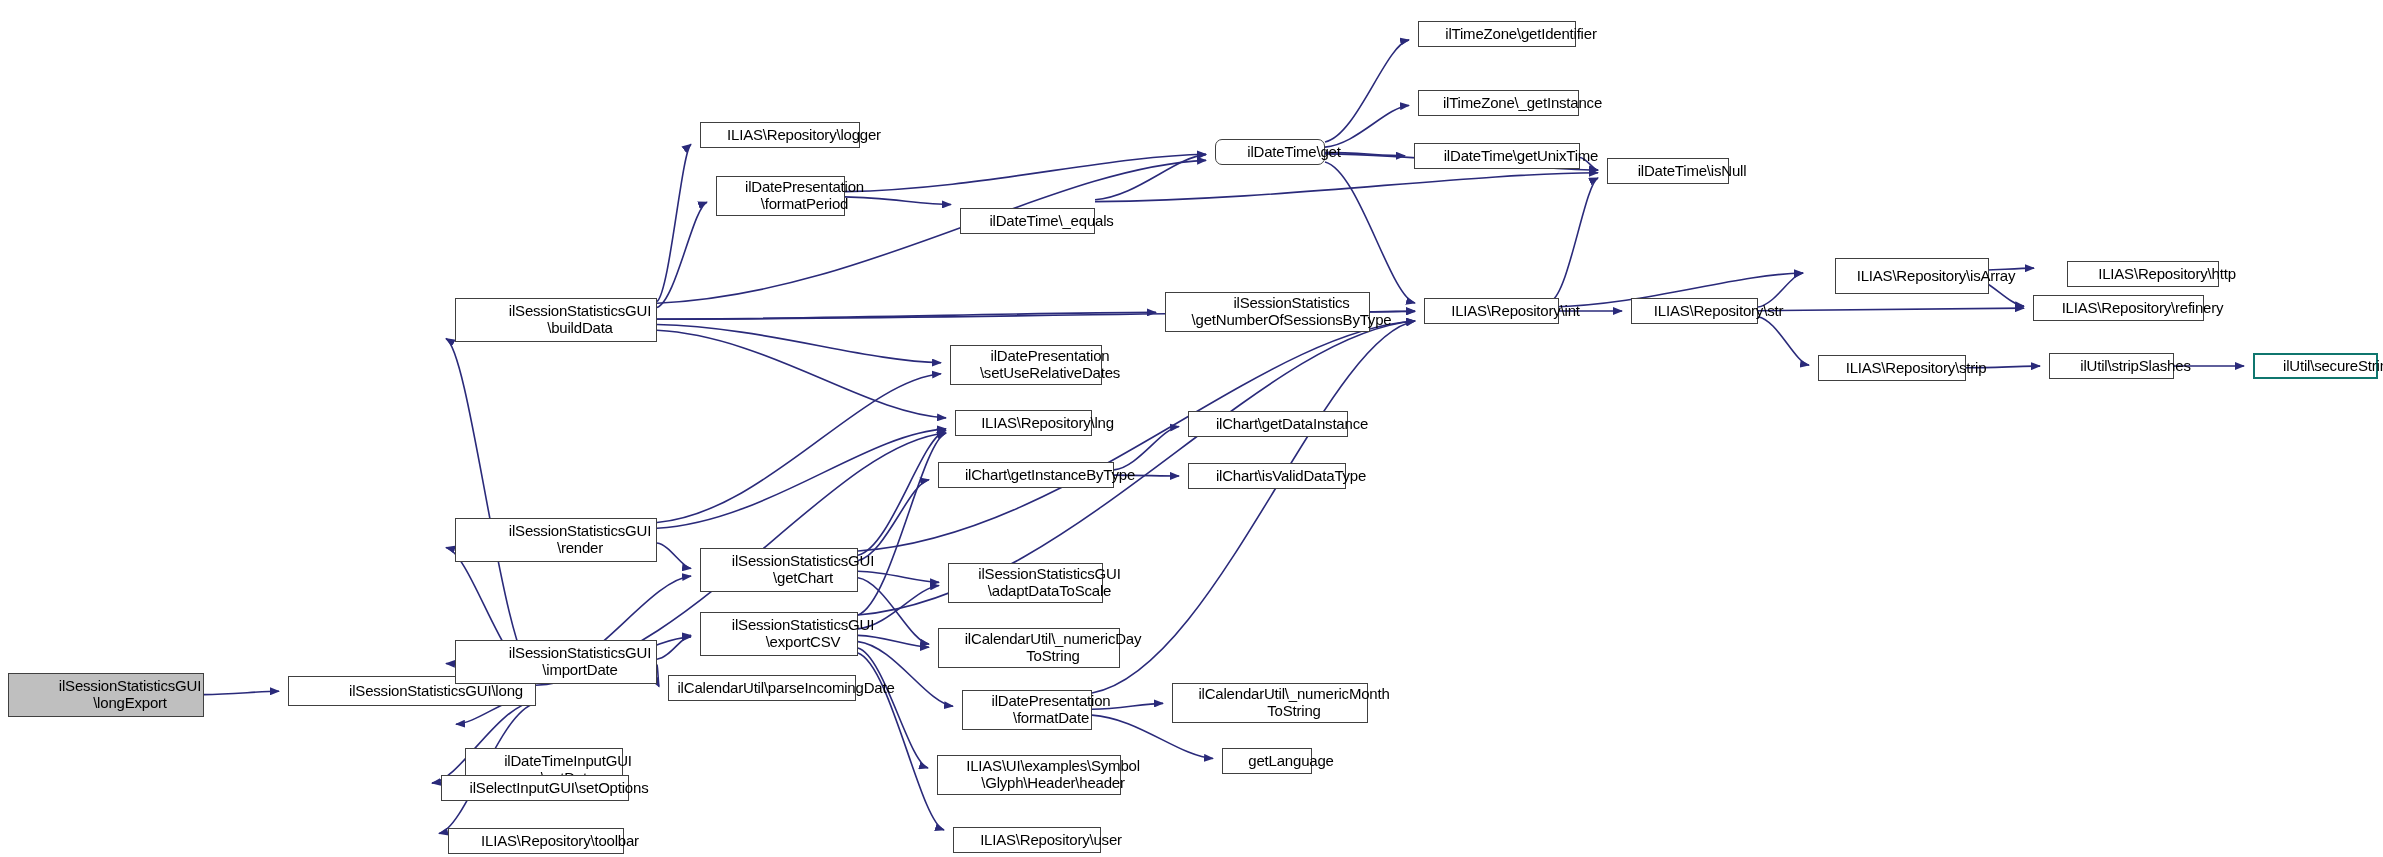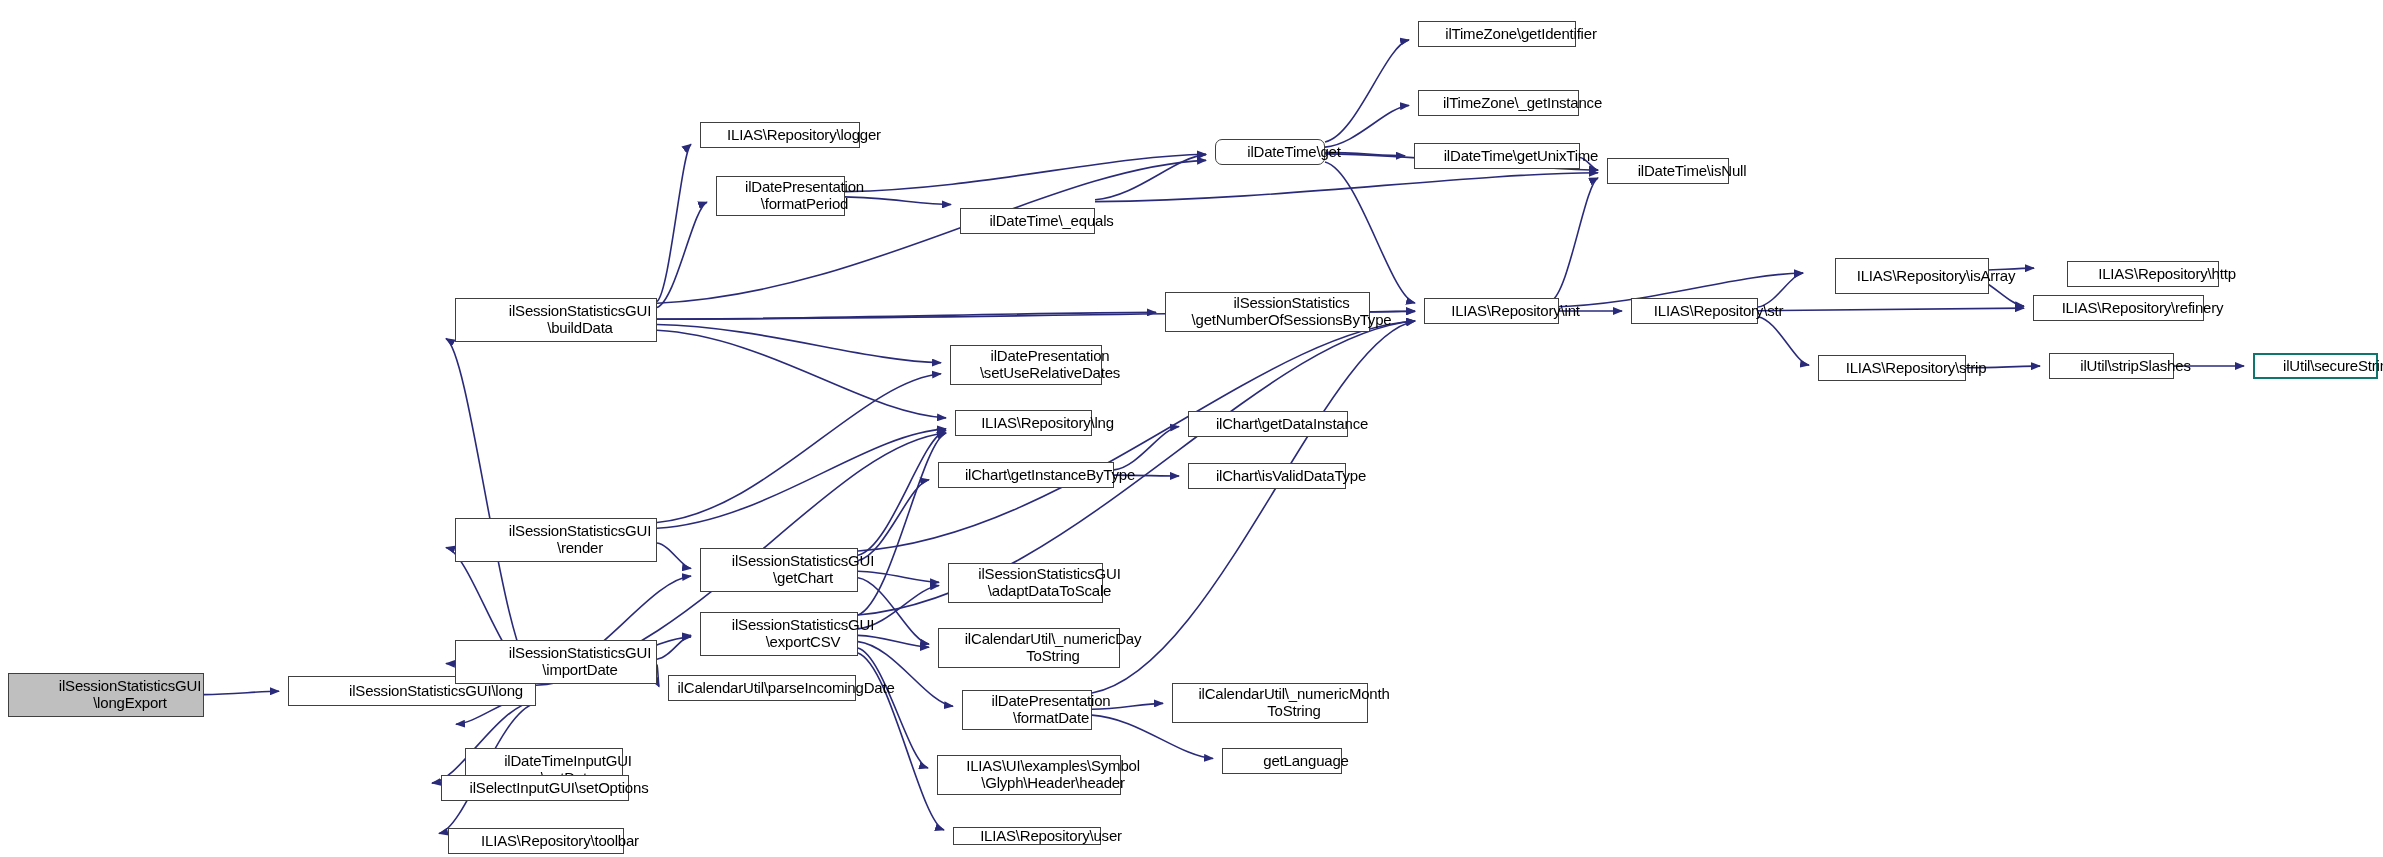--- a/index.html
+++ b/index.html
@@ -113,24 +113,24 @@
 \exportCSV</div>
       <div class="node" style="left: 668px; top: 675px; width: 188px; height: 26px;">ilCalendarUtil\parseIncomingDate</div>
       <div class="node" style="left: 948px; top: 563px; width: 155px; height: 40px;">ilSessionStatisticsGUI
 \adaptDataToScale</div>
       <div class="node" style="left: 938px; top: 628px; width: 182px; height: 40px;">ilCalendarUtil\_numericDay
 ToString</div>
       <div class="node" style="left: 962px; top: 690px; width: 130px; height: 40px;">ilDatePresentation
 \formatDate</div>
       <div class="node" style="left: 937px; top: 755px; width: 184px; height: 40px;">ILIAS\UI\examples\Symbol
 \Glyph\Header\header</div>
-      <div class="node" style="left: 953px; top: 827px; width: 148px; height: 18px;">ILIAS\Repository\user</div>
+      <div class="node" style="left: 953px; top: 827px; width: 148px; height: 26px;">ILIAS\Repository\user</div>
       <div class="node" style="left: 1172px; top: 683px; width: 196px; height: 40px;">ilCalendarUtil\_numericMonth
 ToString</div>
-      <div class="node" style="left: 1222px; top: 748px; width: 120px; height: 26px;">getLanguage</div>
+      <div class="node" style="left: 1222px; top: 748px; width: 90px; height: 26px;">getLanguage</div>
       <div class="node" style="left: 1188px; top: 411px; width: 160px; height: 26px;">ilChart\getDataInstance</div>
       <div class="node" style="left: 1188px; top: 463px; width: 158px; height: 26px;">ilChart\isValidDataType</div>
       <div class="node" style="left: 960px; top: 208px; width: 135px; height: 26px;">ilDateTime\_equals</div>
       <div class="node" style="left: 1215px; top: 139px; width: 110px; height: 26px; border-radius: 7px;">ilDateTime\get</div>
       <div class="node" style="left: 1165px; top: 292px; width: 205px; height: 40px;">ilSessionStatistics
 \getNumberOfSessionsByType</div>
       <div class="node" style="left: 1418px; top: 21px; width: 158px; height: 26px;">ilTimeZone\getIdentifier</div>
       <div class="node" style="left: 1418px; top: 90px; width: 161px; height: 26px;">ilTimeZone\_getInstance</div>
       <div class="node" style="left: 1414px; top: 143px; width: 166px; height: 26px;">ilDateTime\getUnixTime</div>
       <div class="node" style="left: 1607px; top: 158px; width: 122px; height: 26px;">ilDateTime\isNull</div>

